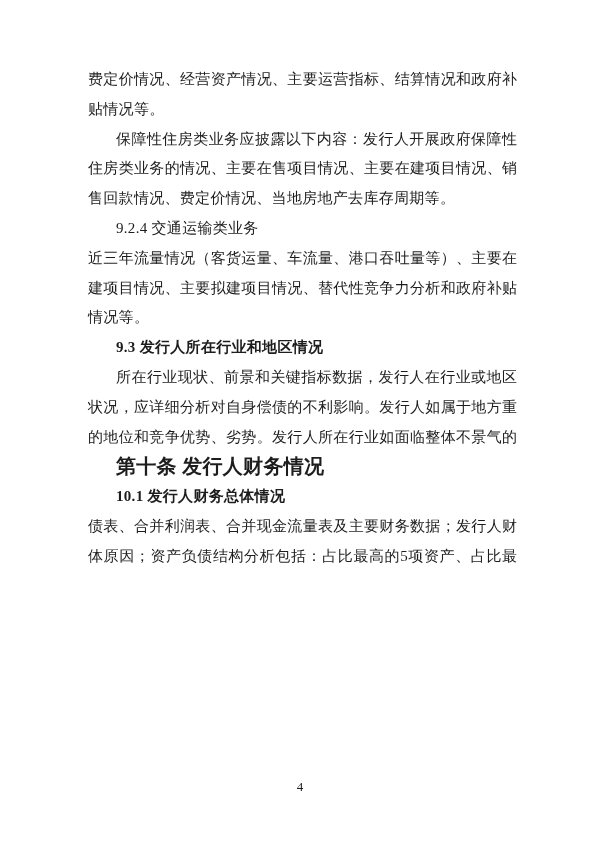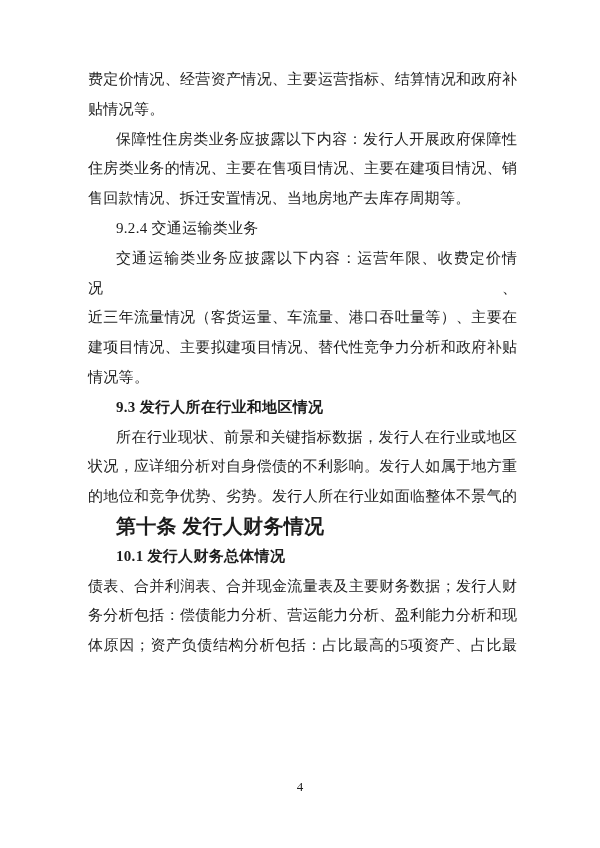--- a/index.html
+++ b/index.html
@@ -61,31 +61,29 @@
 </style>
 </head>
 <body>
 
 <div class="page">
   <div class="text-block">
     <div class="line j">费定价情况、经营资产情况、主要运营指标、结算情况和政府补</div>
     <div class="line">贴情况等。</div>
     <div class="line j ind">保障性住房类业务应披露以下内容：发行人开展政府保障性</div>
     <div class="line j">住房类业务的情况、主要在售项目情况、主要在建项目情况、销</div>
-    <div class="line">售回款情况、拆迁安置情况、当地房地产去库存周期等。</div>
+    <div class="line">售回款情况、费定价情况、当地房地产去库存周期等。</div>
     <div class="line h-sub ind">9.2.4 交通运输类业务</div>
-    <div class="line j ind">交通运输类业务应披露以下内容：运营年限、收费定价情况、</div>
     <div class="line j">近三年流量情况（客货运量、车流量、港口吞吐量等）、主要在</div>
     <div class="line j">建项目情况、主要拟建项目情况、替代性竞争力分析和政府补贴</div>
     <div class="line">情况等。</div>
     <div class="line h-sec ind">9.3 发行人所在行业和地区情况</div>
     <div class="line j ind">所在行业现状、前景和关键指标数据，发行人在行业或地区</div>
     <div class="line j">状况，应详细分析对自身偿债的不利影响。发行人如属于地方重</div>
     <div class="line j">的地位和竞争优势、劣势。发行人所在行业如面临整体不景气的</div>
     <div class="line h-chap ind">第十条 发行人财务情况</div>
     <div class="line h-sec ind">10.1 发行人财务总体情况</div>
     <div class="line j">债表、合并利润表、合并现金流量表及主要财务数据；发行人财</div>
-    <div class="line j">务分析包括：偿债能力分析、营运能力分析、盈利能力分析和现</div>
     <div class="line j">体原因；资产负债结构分析包括：占比最高的5项资产、占比最</div>
   </div>
 
   <div class="footer">4</div>
 </div>
 
 </body></html>

